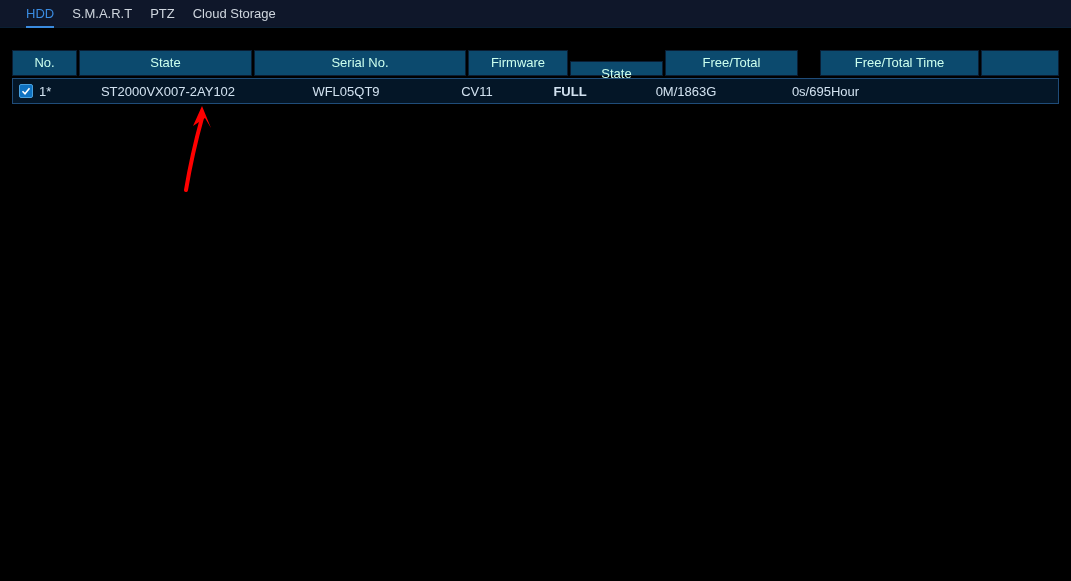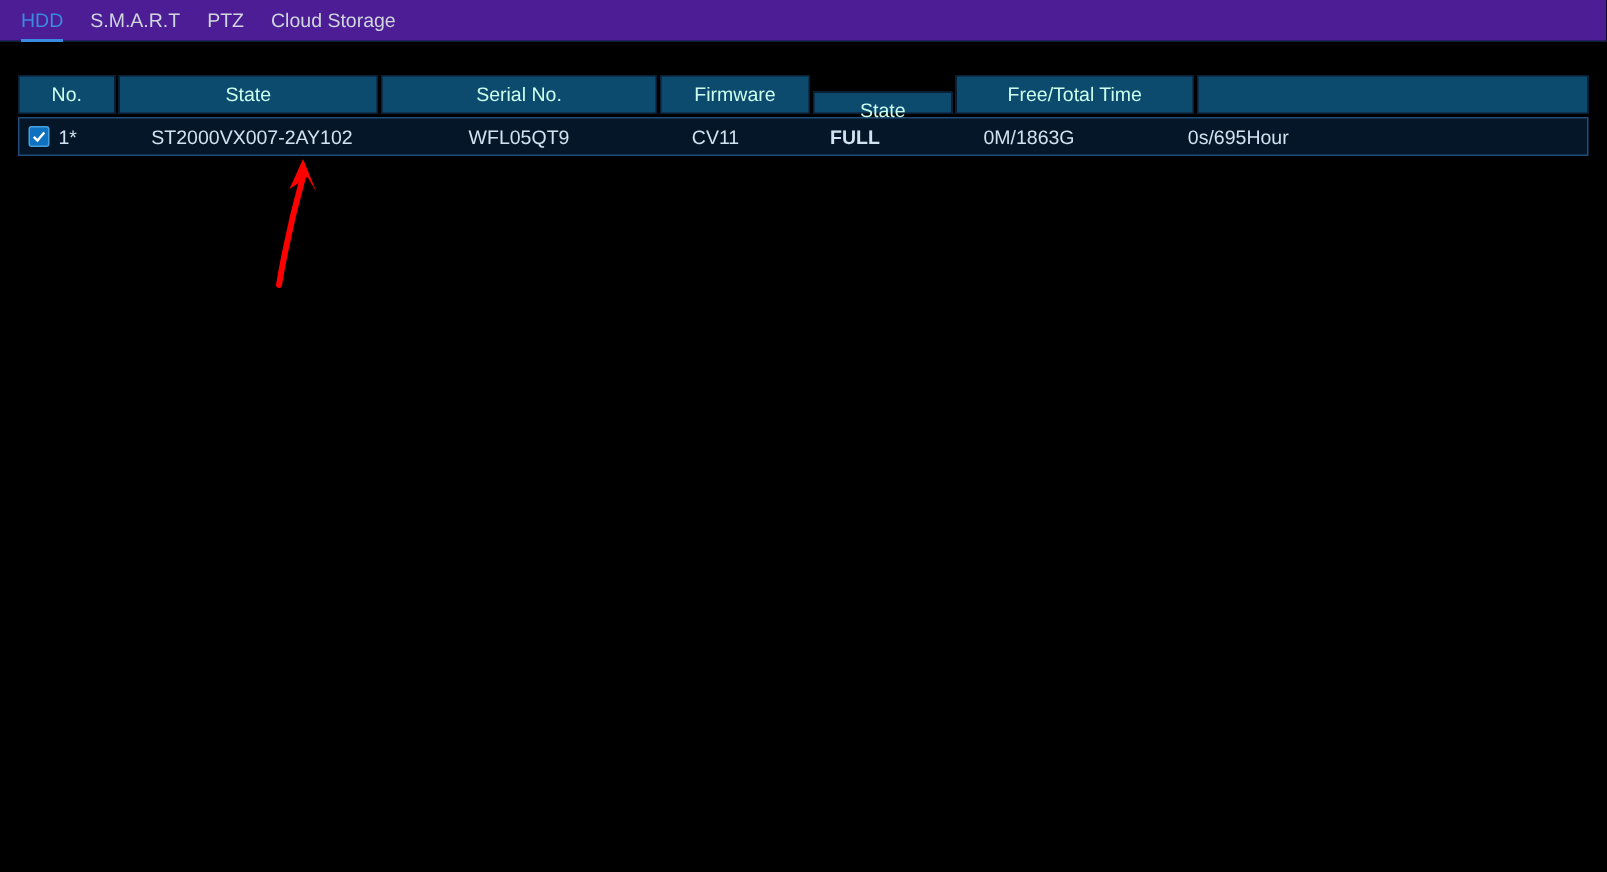--- a/index.html
+++ b/index.html
@@ -9,22 +9,22 @@
       background: #000;
       font-family: Arial, sans-serif;
       font-size: 13px;
       color: #cde;
       overflow: hidden;
     }
     .tabbar {
       display: flex;
       align-items: center;
       height: 28px;
-      padding: 0 14px;
-      background: #4c1d95;
+      padding: 0 26px;
+      background: #0f172a;
       border-bottom: 1px solid #0a1f33;
       gap: 18px;
     }
     .tab {
       color: #cfd6de;
       font-size: 13px;
       line-height: 27px;
       height: 28px;
       cursor: pointer;
       white-space: nowrap;
@@ -46,25 +46,25 @@
       border: 1px solid #0a1d33;
       color: #cfe;
       text-align: center;
       line-height: 24px;
       font-size: 13px;
       margin-right: 2px;
     }
     .hdr-cell:last-child { margin-right: 0; }
     .col-no     { width: 65px;  }
     .col-model  { width: 173px; }
-    .col-serial { width: 184px; }
+    .col-serial { width: 212px; }
     .col-fw     { width: 100px;  }
     .col-state  { width: 93px; margin-top: 11px;  }
     .col-ft     { width: 133px; }
-    .col-ftt    { width: 159px; }
+    .col-ftt    { width: 159px; margin-left: 20px; }
     .col-rest   { flex: 1; }
     .data-row {
       display: flex;
       align-items: center;
       height: 26px;
       margin-top: 2px;
       background: #041627;
       border: 1px solid #1f4c79;
       padding-left: 6px;
     }
@@ -105,20 +105,21 @@
 </div>
 
 <div class="content">
 
   <div class="hdr-row">
     <div class="hdr-cell col-no">No.</div>
     <div class="hdr-cell col-model">State</div>
     <div class="hdr-cell col-serial">Serial No.</div>
     <div class="hdr-cell col-fw">Firmware</div>
     <div class="hdr-cell col-state">State</div>
+    <div class="hdr-cell col-ft">Free/Total</div>
     <div class="hdr-cell col-ftt">Free/Total Time</div>
     <div class="hdr-cell col-rest"></div>
   </div>
 
   <div class="data-row">
     <span class="cb">
       <svg viewBox="0 0 10 10">
           <polyline points="1.5,5.2 4,7.7 8.5,2.3" fill="none" stroke="#fff" stroke-width="1.6"></polyline>
         </svg>
     </span>

